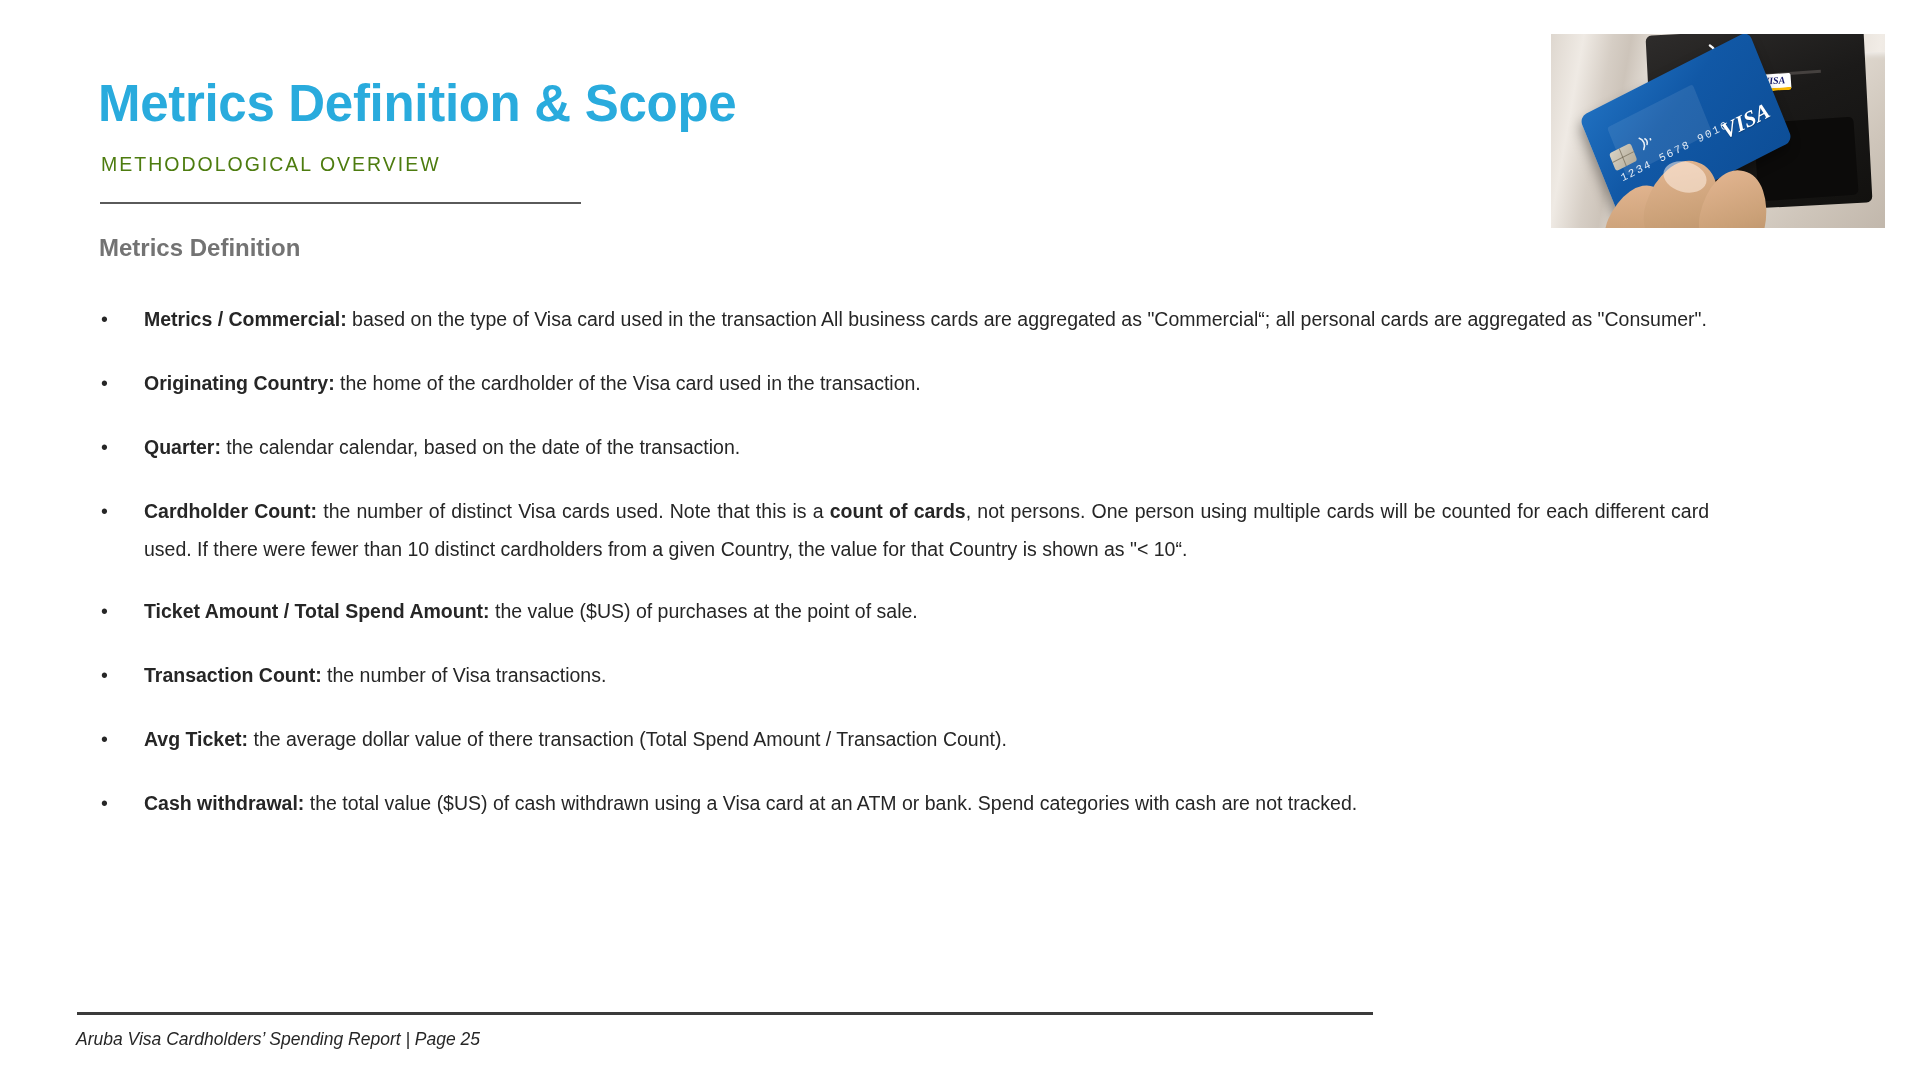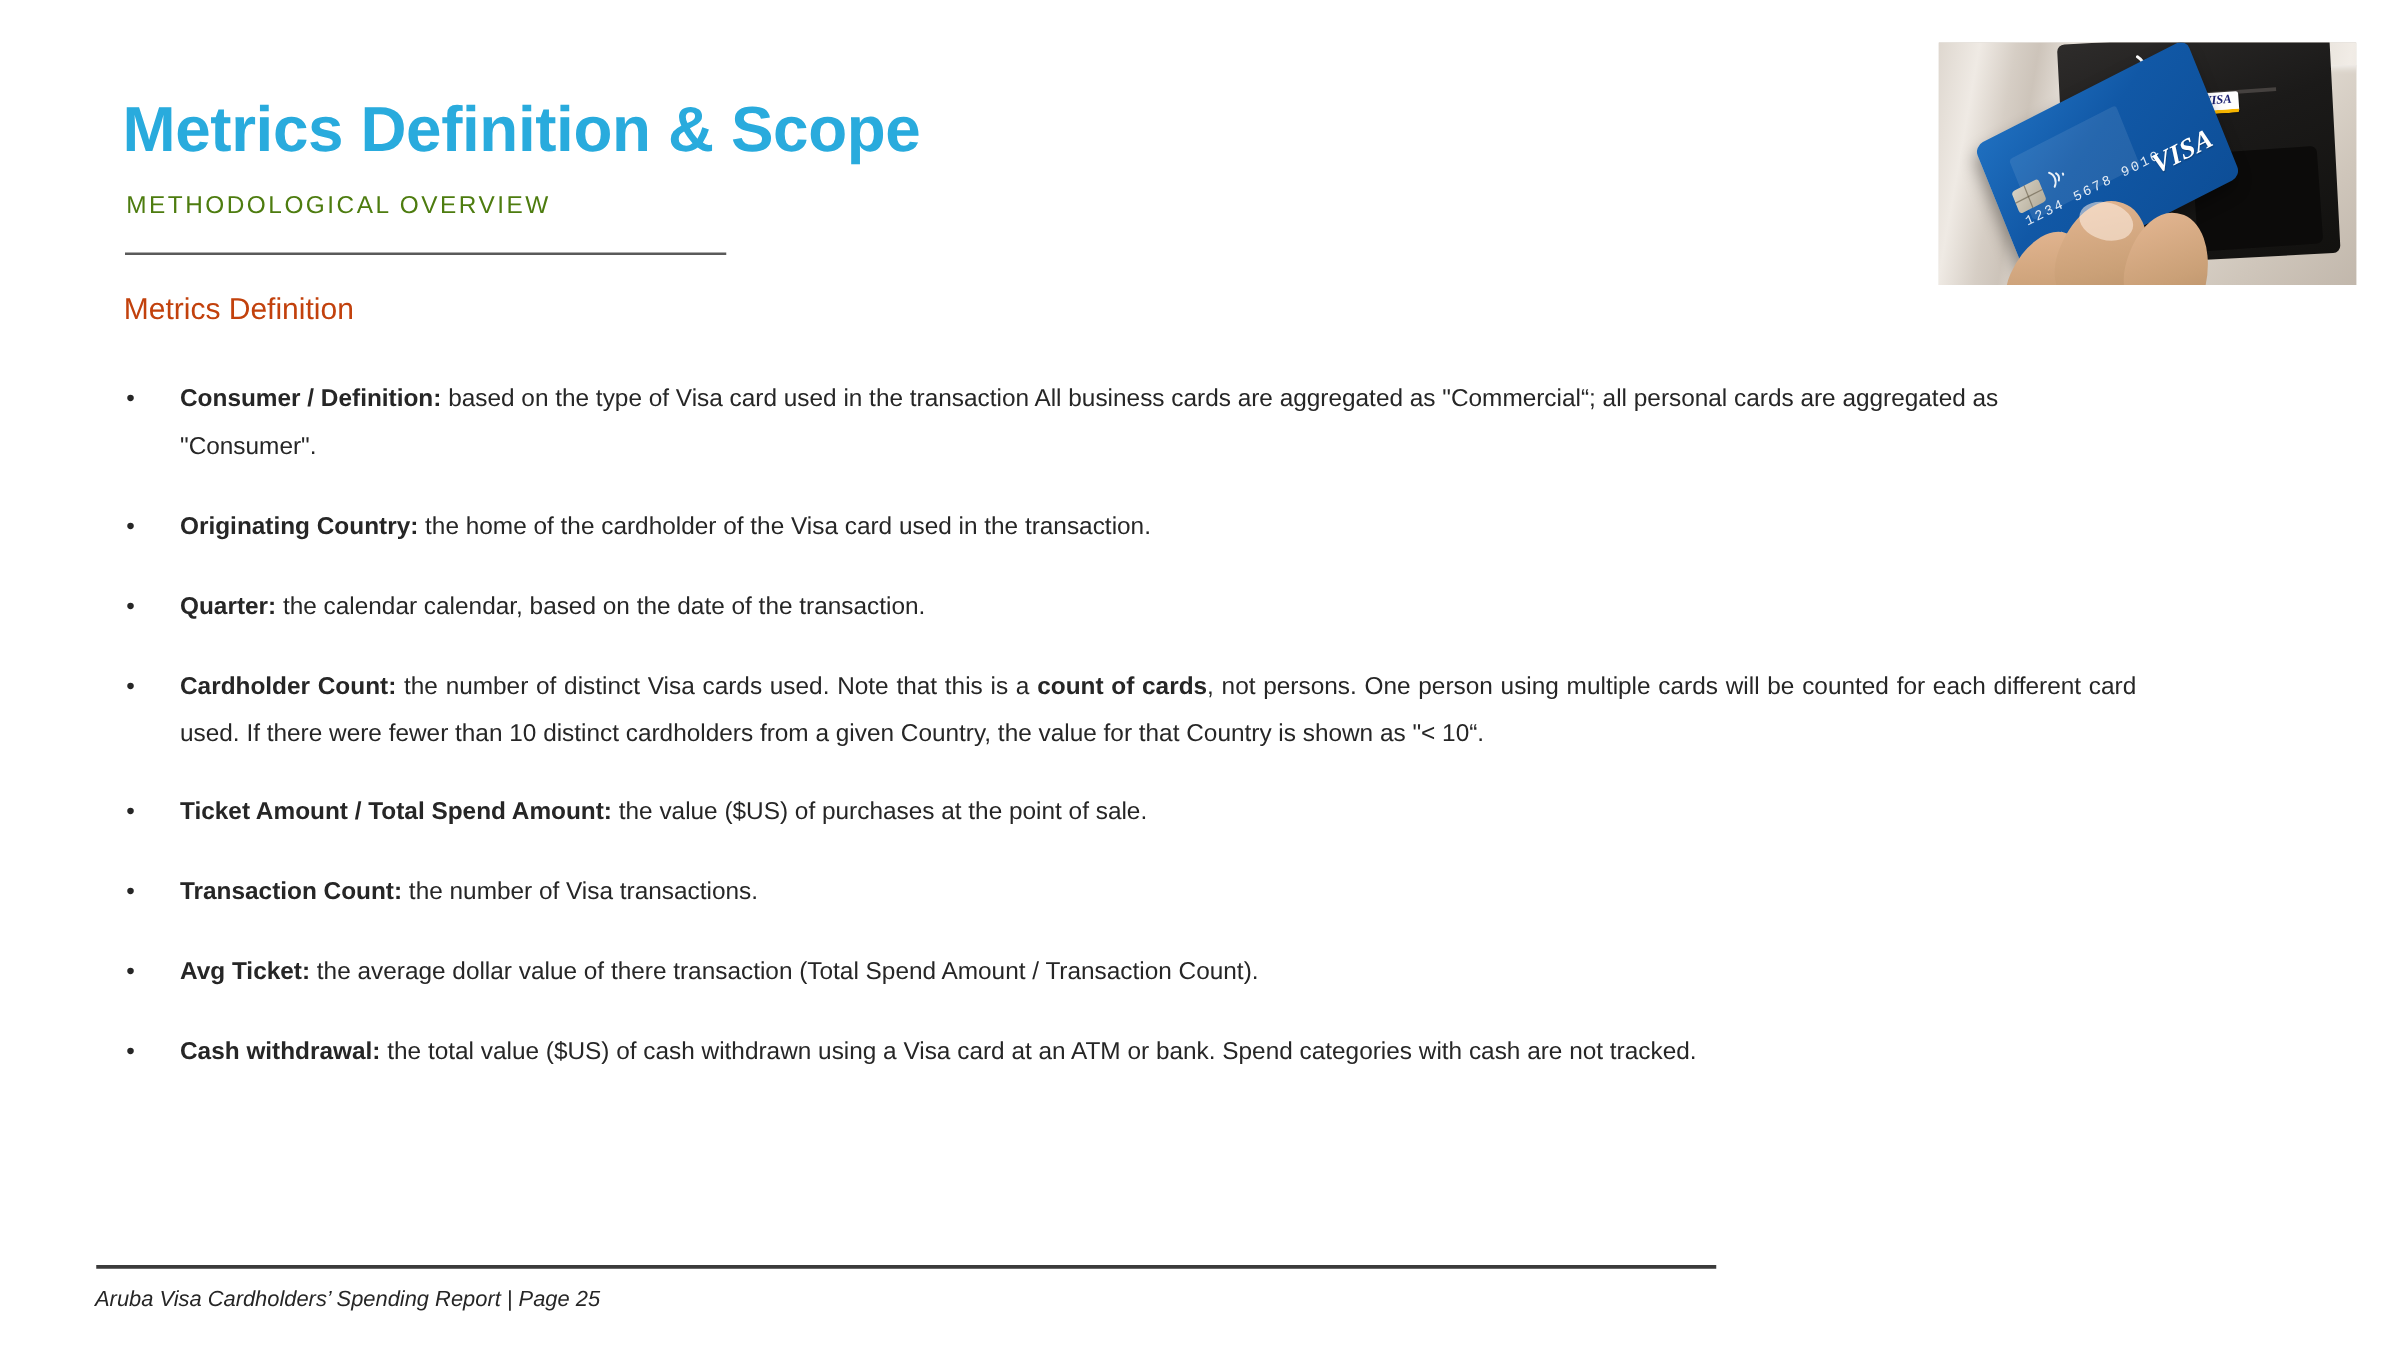--- a/index.html
+++ b/index.html
@@ -165,22 +165,22 @@
     border-radius: 50%;
     transform: rotate(16deg);
   }
 
   
   .section-heading {
     position: absolute;
     left: 99px;
     top: 234px;
     font-size: 24px;
-    font-weight: normal;
-    color: #c2410c;
+    font-weight: bold;
+    color: #737373;
     white-space: nowrap;
   }
 
   .bullet-list {
     position: absolute;
     left: 99px;
     top: 300px;
     width: 1610px;
   }
   .bullet {
@@ -270,21 +270,21 @@
   <div class="hp-layer hp-finger hp-finger-2"></div>
   <div class="hp-layer hp-nail"></div>
 </div>
 
 <div class="section-heading">Metrics Definition</div>
 
 <div class="bullet-list">
 
   <div class="bullet">
     <span class="dot">•</span>
-    <b>Consumer / Definition:</b><span> based on the type of Visa card used in the transaction   All business cards are aggregated as "Commercial“; all personal cards are aggregated as "Consumer".</span>
+    <b>Metrics / Commercial:</b><span> based on the type of Visa card used in the transaction   All business cards are aggregated as "Commercial“; all personal cards are aggregated as "Consumer".</span>
   </div>
 
   <div class="bullet">
     <span class="dot">•</span>
     <b>Originating Country:</b><span> the home of the cardholder of the Visa card used in the transaction.</span>
   </div>
 
   <div class="bullet">
     <span class="dot">•</span>
     <b>Quarter:</b><span> the calendar calendar, based on the date of the transaction.</span>

